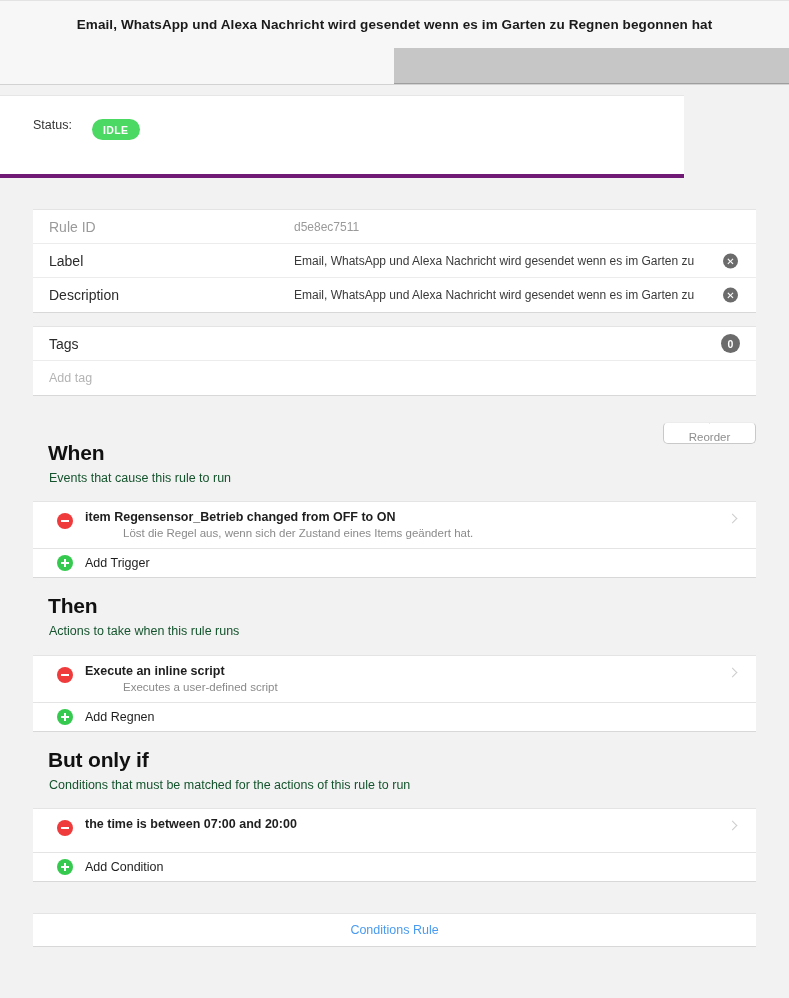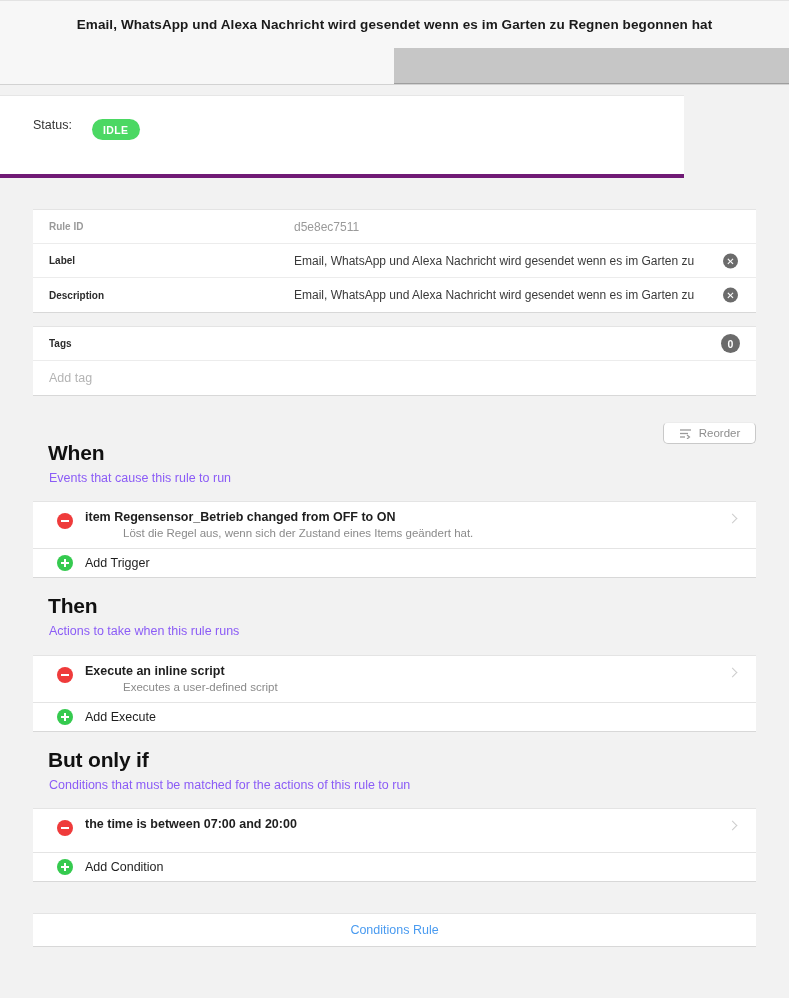--- a/index.html
+++ b/index.html
@@ -110,25 +110,24 @@
   .row {
     position: relative;
     height: 34px;
     display: flex;
     align-items: center;
     padding: 0 16px;
     border-bottom: 1px solid #ececec;
   }
   .row:last-child { border-bottom: none; }
   .row .key {
-    font-size: 10px;
+    font-size: 14px;
     color: #2b2b2b;
     width: 245px;
     flex: none;
-    font-weight: bold;
   }
   .row .key.muted { color: #9a9a9a; }
   .row .val {
     font-size: 12px;
     color: #3a3a3a;
     white-space: nowrap;
     overflow: hidden;
     flex: 1;
   }
   .row .val.muted { color: #9a9a9a; }
@@ -168,37 +167,38 @@
     width: 93px; height: 22px;
     border: 1px solid #c9c9c9;
     border-top-color: #ececec;
     border-radius: 5px;
     background: #ffffff;
     color: #8e8e8e;
     font-size: 11.5px;
     display: flex; align-items: center; justify-content: center;
     gap: 7px;
     cursor: pointer;
+    flex-direction: column;
   }
   .sort-icon { display: block; }
 
   
   .sec-title {
     position: absolute;
     left: 48px;
     font-size: 21px;
     font-weight: bold;
     color: #111;
     letter-spacing: -0.2px;
   }
   .sec-sub {
     position: absolute;
     left: 49px;
     font-size: 12.5px;
-    color: #8b5cf6;
+    color: #14532d;
   }
 
   
   .mod-row {
     position: relative;
     min-height: 44px;
     padding: 7px 34px 7px 52px;
     border-bottom: 1px solid #e4e4e4;
     cursor: pointer;
   }
@@ -356,21 +356,21 @@
     </div>
     <div class="mod-title">Execute an inline script</div>
     <div class="mod-desc">Executes a user-defined script</div>
     <div class="chev"></div>
   </div>
   <div class="add-row">
     <div class="mini-circle plus">
       <span class="bar-h"></span>
       <span class="bar-v"></span>
     </div>
-    <div class="add-label">Add Execute</div>
+    <div class="add-label">Add Regnen</div>
   </div>
 </div>
 
 <div class="sec-title" style="top:748px">But only if</div>
 <div class="sec-sub" style="top:778px">Conditions that must be matched for the actions of this rule to run</div>
 <div class="card" style="top:808px">
   <div class="mod-row">
     <div class="mini-circle minus">
       <span class="bar-h"></span>
     </div>

